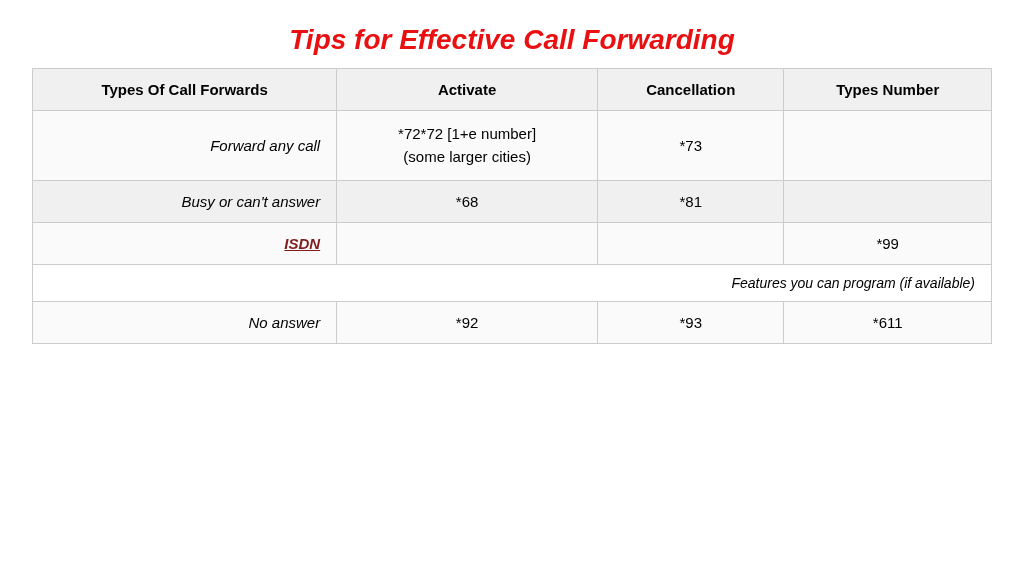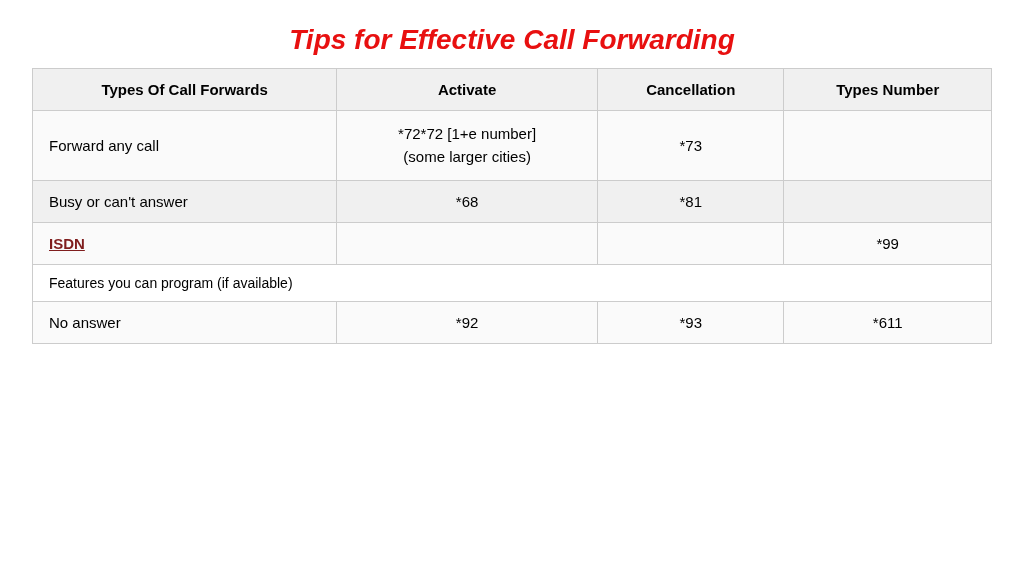--- a/index.html
+++ b/index.html
@@ -60,22 +60,23 @@
     }
 
     tbody td {
       padding: 12px 16px;
       text-align: center;
       border: 1px solid #ccc;
       vertical-align: middle;
     }
 
     tbody td:first-child {
-      text-align: left;
+      text-align: right;
       font-weight: 500;
+      font-style: italic;
     }
 
     .isdn-link {
       color: #7f1d1d;
       text-decoration: underline;
       font-weight: 600;
     }
 
     .section-header td {
       text-align: center;

